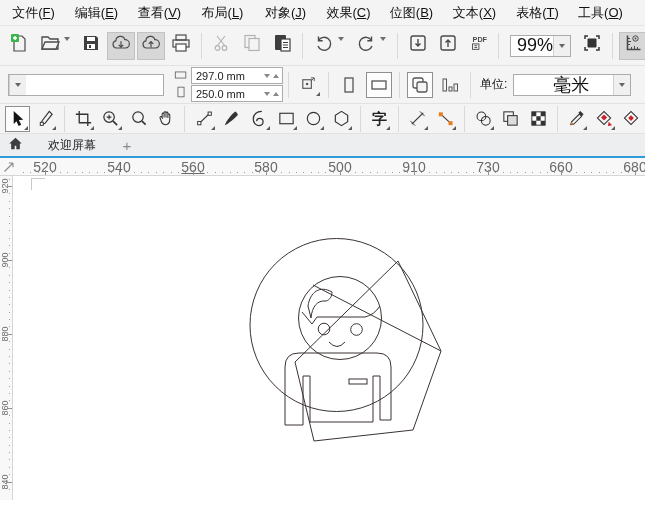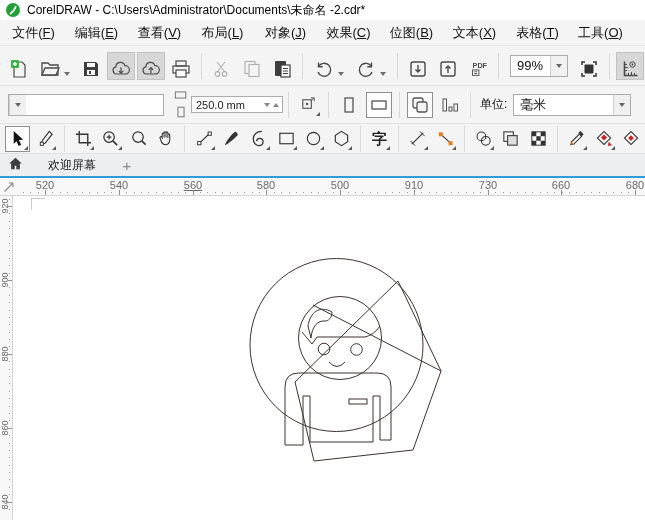--- a/index.html
+++ b/index.html
@@ -14,53 +14,53 @@
   .title-text { font-size:12px; color:#000; white-space:nowrap; }
 
   
   .menubar { height:26px; background:#f4f4f5; display:flex; align-items:center; padding-left:2px; border-bottom:1px solid #e6e6e6; }
   .menu-item { width:63px; text-align:center; font-size:13px; color:#111; cursor:default; }
   .menu-item u { text-decoration:underline; }
 
   
   .stdbar { height:40px; background:#f4f4f5; display:flex; align-items:center; padding-left:4px; border-bottom:1px solid #e2e2e3; }
   .btngroup { display:flex; align-items:center; height:100%; }
-  .tbtn { width:28px; height:28px; margin:0 1px; display:flex; align-items:flex-end; justify-content:center; position:relative; border:1px solid transparent; }
+  .tbtn { width:28px; height:28px; margin:0 1px; display:flex; align-items:flex-start; justify-content:center; position:relative; border:1px solid transparent; }
   .tbtn .ic, .pbtn .ic, .tool .ic { width:20px; height:20px; display:flex; align-items:center; justify-content:center; }
   .tbtn svg, .pbtn svg { width:20px; height:20px; }
   .tbtn.toggled { background:#d7d7d8; border-color:#c2c2c3; }
   .tbtn.disabled { opacity:.38; }
   .tbtn.dropdown { width:40px; }
   .tbtn.dropdown::after { content:""; margin-left:4px; border:3.5px solid transparent; border-top:4px solid #6e6e6e; margin-top:4px; }
   .sepv { width:1px; height:26px; background:#d9d9da; margin:0 5px; }
 
   
   .combo { height:22px; background:#fff; border:1px solid #acacac; display:flex; align-items:center; position:relative; }
-  .combo .combo-text { flex:1; padding-left:6px; font-size:13px; color:#111; }
+  .combo .combo-text { flex:1; padding-left:6px; font-size:18px; color:#111; }
   .combo .combo-btn { width:17px; height:100%; background:#f0f0f0; border-left:1px solid #d0d0d0; display:flex; align-items:center; justify-content:center; }
   .combo .combo-btn::after { content:""; border:3.5px solid transparent; border-top:4px solid #666; margin-top:4px; }
   .zoom-combo { width:78px; margin:0 6px; }
 
   
   .propbar { height:38px; background:#f4f4f5; display:flex; align-items:center; padding-left:8px; border-bottom:1px solid #e2e2e3; }
   .page-size-combo { width:156px; }
   .size-group { display:flex; align-items:center; margin-left:10px; }
   .size-icons { display:flex; flex-direction:column; gap:2px; margin-right:3px; }
   .size-icons svg { width:14px; height:12px; }
   .size-inputs { display:flex; flex-direction:column; gap:1px; }
   .spin-input { width:92px; height:17px; background:#fff; border:1px solid #acacac; display:flex; align-items:center; font-size:11px; }
   .spin-input .val { flex:1; padding-left:4px; }
   .spin-input .spin { display:flex; gap:3px; padding-right:3px; }
   .spin-input .spin i { border:3px solid transparent; }
   .spin-input .spin .dn { border-top:4px solid #888; margin-top:3px; }
   .spin-input .spin .up { border-bottom:4px solid #888; margin-bottom:3px; }
   .pbtn { width:26px; height:26px; margin:0 2px; display:flex; align-items:center; justify-content:center; position:relative; border:1px solid transparent; }
   .pbtn.selected { border-color:#8f8f8f; background:#fdfdfd; }
   .units-label { font-size:12px; color:#111; margin:0 6px 0 4px; }
-  .units-combo { width:118px; }
+  .units-combo { width:118px;padding-left:33px; }
 
   
   .toolbox { height:30px; background:#f4f4f5; display:flex; align-items:center; padding-left:4px; border-bottom:1px solid #e2e2e3; }
   .tool { width:27px; height:26px; margin:0 1px; display:flex; align-items:center; justify-content:center; position:relative; border:1px solid transparent; }
   .tool svg { width:19px; height:19px; }
   .tool.selected { border-color:#8f8f8f; background:#fcfcfc; }
   .tool.flyout::after { content:""; position:absolute; right:1px; bottom:1px; width:0; height:0; border-left:4px solid transparent; border-bottom:4px solid #5a5a5a; }
   .tool .zi { font-size:15px; font-weight:bold; color:#222; line-height:1; }
 
   
@@ -68,46 +68,37 @@
   .home { width:30px; display:flex; align-items:center; justify-content:center; }
   .home svg { width:15px; height:15px; }
   .tabs { display:flex; }
   .tab { padding:0 18px; display:flex; align-items:center; font-size:12px; color:#222; }
   .tab.active { background:#cfe7f6; }
   .newtab { width:26px; display:flex; align-items:center; justify-content:center; color:#8a8a8a; font-size:15px; }
 
   
   .hruler { height:18px; background:#f8f8f8; position:relative; border-bottom:1px solid #d6d6d6; }
   .ruler-origin { position:absolute; left:2px; top:2px; width:14px; height:14px; }
-  .hlabel { position:absolute; top:1px; transform:translateX(-50%); font-size:11px; color:#6a6a6a; }
+  .hlabel { position:absolute; top:1px; transform:translateX(-50%); font-size:14px; color:#6a6a6a; }
   .htick-major { position:absolute; bottom:0; width:1px; height:5px; background:#8f8f8f; }
   .htick-dot { position:absolute; bottom:2px; width:1px; height:1px; background:#9a9a9a; }
   .main { position:relative; height:324px; display:flex; }
   .vruler { width:13px; background:#f8f8f8; border-right:1px solid #d6d6d6; position:relative; flex:none; }
   .vlabel { position:absolute; left:-10px; width:30px; text-align:center; font-size:9px; color:#6a6a6a; transform:rotate(-90deg); }
   .vtick-major { position:absolute; right:0; width:5px; height:1px; background:#8f8f8f; }
   .vtick-dot { position:absolute; right:2px; width:1px; height:1px; background:#9a9a9a; }
   .canvas { flex:1; background:#fff; position:relative; overflow:hidden; }
   .page-corner { position:absolute; left:18px; top:2px; width:14px; height:12px; border-left:1px solid #c9c9c9; border-top:1px solid #c9c9c9; }
   #drawing { position:absolute; left:0; top:0; width:632px; height:324px; }
 </style>
 </head>
 <body>
 
 <div class="app">
 
-  <div class="titlebar">
-    <span class="logo">
-        <svg viewBox="0 0 14 14">
-          <rect x="0" y="0" width="14" height="14" rx="7" fill="#21a038"></rect>
-          <path d="M4 11C7 9 9 6 10 3" stroke="#fff" stroke-width="1.6" fill="none"></path>
-        </svg>
-      </span>
-    <span class="title-text">CorelDRAW - C:\Users\Administrator\Documents\未命名 -2.cdr*</span>
-  </div>
 
   <div class="menubar">
 
   <div class="menu-item"><span>文件(</span><u>F</u><span>)</span></div>
       <div class="menu-item"><span>编辑(</span><u>E</u><span>)</span></div>
       <div class="menu-item"><span>查看(</span><u>V</u><span>)</span></div>
       <div class="menu-item"><span>布局(</span><u>L</u><span>)</span></div>
       <div class="menu-item"><span>对象(</span><u>J</u><span>)</span></div>
       <div class="menu-item"><span>效果(</span><u>C</u><span>)</span></div>
       <div class="menu-item"><span>位图(</span><u>B</u><span>)</span></div>
@@ -278,20 +269,27 @@
     <div class="size-group">
       <div class="size-icons">
         <span><svg viewBox="0 0 16 12">
               <rect x="1.5" y="2.5" width="12" height="7" fill="none" stroke="#666"></rect>
             </svg></span>
         <span><svg viewBox="0 0 16 12">
               <rect x="4.5" y="0.5" width="7" height="11" fill="none" stroke="#666"></rect>
             </svg></span>
       </div>
       <div class="size-inputs">
+        <div class="spin-input">
+          <span class="val">297.0 mm</span>
+          <span class="spin">
+              <i class="dn"></i>
+              <i class="up"></i>
+            </span>
+        </div>
         <div class="spin-input">
           <span class="val">250.0 mm</span>
           <span class="spin">
               <i class="dn"></i>
               <i class="up"></i>
             </span>
         </div>
       </div>
     </div>
     <div class="sepv"></div>

